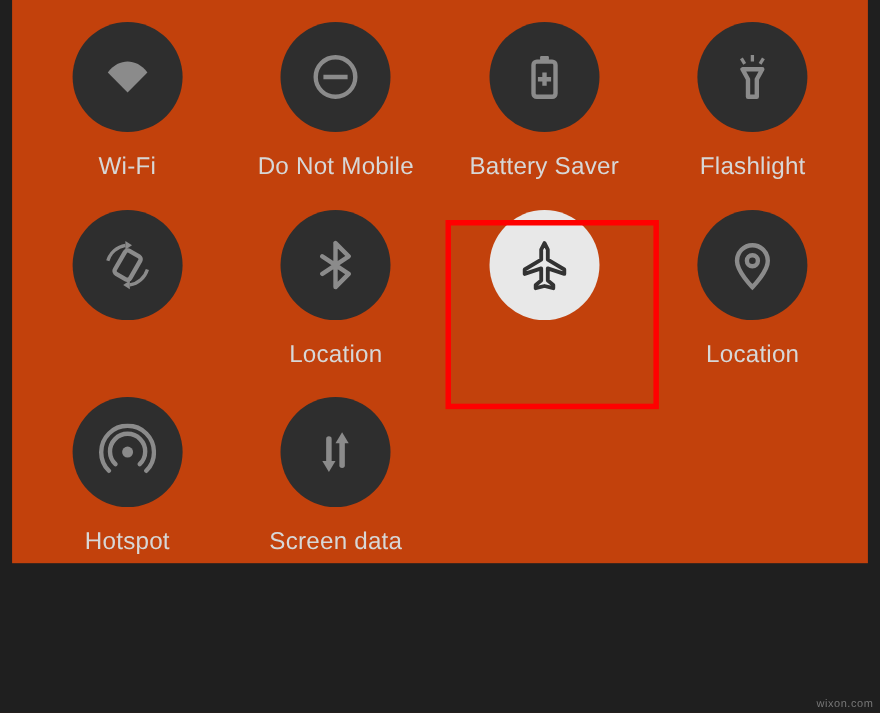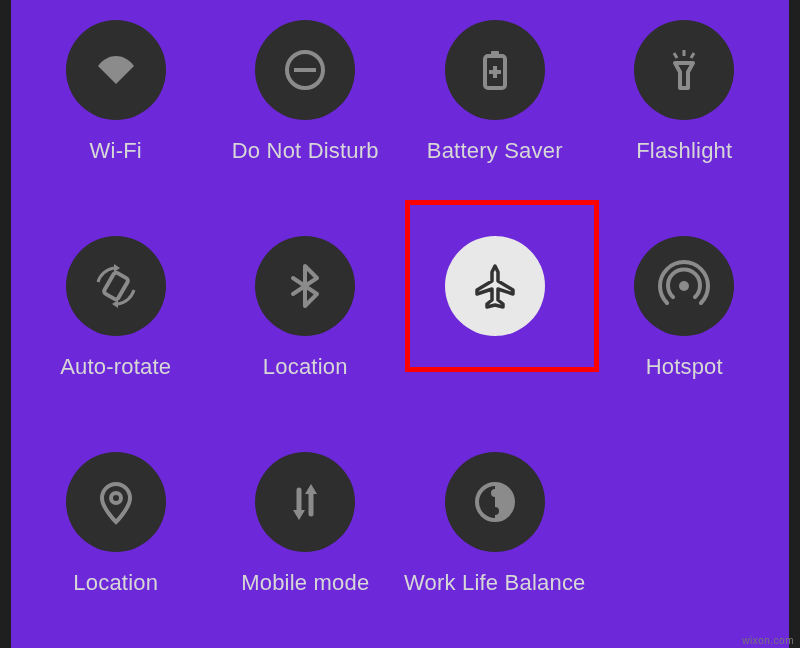--- a/index.html
+++ b/index.html
@@ -10,22 +10,22 @@
     background: #1f1f1f;
     font-family: -apple-system, "Helvetica Neue", Arial, sans-serif;
     overflow: hidden;
     position: relative;
   }
   .panel {
     position: absolute;
     left: 11px;
     top: 0;
     width: 778px;
-    height: 648px;
-    background: #6d28d9;
+    height: 512px;
+    background: #c2410c;
   }
   .grid {
     display: grid;
     grid-template-columns: repeat(4, 1fr);
     grid-template-rows: repeat(3, 1fr);
     width: 100%;
     height: 100%;
     padding: 0 10px;
     box-sizing: border-box;
   }
@@ -96,21 +96,21 @@
       <div class="label">Wi-Fi</div>
     </div>
 
     <div class="tile">
       <div class="circle">
         <svg viewBox="0 0 52 52">
             <circle class="stroke" cx="26" cy="26" r="18" stroke-width="4"></circle>
             <line class="stroke" x1="15" y1="26" x2="37" y2="26" stroke-width="4"></line>
           </svg>
       </div>
-      <div class="label">Do Not Disturb</div>
+      <div class="label">Do Not Mobile</div>
     </div>
 
     <div class="tile">
       <div class="circle">
         <svg viewBox="0 0 52 52">
           <rect class="stroke" stroke-width="4" x="16" y="12" width="20" height="32" rx="3"></rect>
           <rect class="fill" x="22" y="7" width="8" height="5" rx="1"></rect>
           <line class="stroke" stroke-width="4" x1="26" y1="22" x2="26" y2="34"></line>
           <line class="stroke" stroke-width="4" x1="20" y1="28" x2="32" y2="28"></line>
         </svg>
@@ -133,84 +133,72 @@
     <div class="tile">
       <div class="circle">
         <svg viewBox="0 0 52 52">
           <rect class="stroke" stroke-width="4" x="18" y="14" width="16" height="24" rx="3" transform="rotate(30 26 26)"></rect>
           <path class="stroke" stroke-width="3" d="M8 22 A20 20 0 0 1 24 8"></path>
           <polygon class="fill" points="24,4 24,12 30,8"></polygon>
           <path class="stroke" stroke-width="3" d="M44 30 A20 20 0 0 1 28 44"></path>
           <polygon class="fill" points="28,48 28,40 22,44"></polygon>
         </svg>
       </div>
-      <div class="label">Auto-rotate</div>
     </div>
 
     <div class="tile">
       <div class="circle">
         <svg viewBox="0 0 52 52">
           <path class="stroke" stroke-width="4" stroke-linejoin="round" stroke-linecap="round" d="M26 6 L26 46 L38 34 L14 18 M26 6 L38 18 L14 34"></path>
         </svg>
       </div>
       <div class="label">Location</div>
     </div>
 
     <div class="tile">
       <div class="circle active">
         <svg viewBox="0 0 52 52">
           <path class="stroke" stroke-width="3.5" stroke-linejoin="round" d="M26 6 L29 12 L29 21 L44 30 L44 34 L29 29 L29 40 L34 44 L34 47 L26 45 L18 47 L18 44 L23 40 L23 29 L8 34 L8 30 L23 21 L23 12 Z"></path>
         </svg>
       </div>
+    </div>
+
+    <div class="tile">
+      <div class="circle">
+        <svg viewBox="0 0 52 52">
+          <path class="stroke" stroke-width="4" d="M26 46 C26 46 12 32 12 22 A14 14 0 0 1 40 22 C40 32 26 46 26 46 Z"></path>
+          <circle class="stroke" stroke-width="4" cx="26" cy="22" r="5"></circle>
+        </svg>
+      </div>
+      <div class="label">Location</div>
     </div>
 
     <div class="tile">
       <div class="circle">
         <svg viewBox="0 0 52 52">
           <circle class="fill" cx="26" cy="26" r="5"></circle>
           <path class="stroke" stroke-width="4" stroke-linecap="round" d="M15 37 A16 16 0 1 1 37 37"></path>
           <path class="stroke" stroke-width="4" stroke-linecap="round" d="M9 43 A24 24 0 1 1 43 43"></path>
         </svg>
       </div>
       <div class="label">Hotspot</div>
-    </div>
-
-    <div class="tile">
-      <div class="circle">
-        <svg viewBox="0 0 52 52">
-          <path class="stroke" stroke-width="4" d="M26 46 C26 46 12 32 12 22 A14 14 0 0 1 40 22 C40 32 26 46 26 46 Z"></path>
-          <circle class="stroke" stroke-width="4" cx="26" cy="22" r="5"></circle>
-        </svg>
-      </div>
-      <div class="label">Location</div>
     </div>
 
     <div class="tile">
       <div class="circle">
         <svg viewBox="0 0 52 52">
           <line class="stroke" stroke-width="5" stroke-linecap="round" x1="20" y1="14" x2="20" y2="38"></line>
           <polygon class="fill" points="20,44 14,34 26,34"></polygon>
           <line class="stroke" stroke-width="5" stroke-linecap="round" x1="32" y1="38" x2="32" y2="14"></line>
           <polygon class="fill" points="32,8 26,18 38,18"></polygon>
         </svg>
       </div>
-      <div class="label">Mobile mode</div>
-    </div>
-
-    <div class="tile">
-      <div class="circle">
-        <svg viewBox="0 0 52 52">
-          <circle class="stroke" stroke-width="4" cx="26" cy="26" r="18"></circle>
-          <path class="fill" d="M26 8 A18 18 0 0 1 26 44 Z"></path>
-          <circle class="fill" cx="26" cy="17" r="4"></circle>
-          <circle cx="26" cy="35" r="4" fill="#2e2e2e"></circle>
-        </svg>
-      </div>
-      <div class="label">Work Life Balance</div>
-    </div>
+      <div class="label">Screen data</div>
+    </div>
+
 
 
   </div>
 
   <div class="highlight" style="left:394px; top:200px; width:194px; height:172px;"></div>
 </div>
 
 <div class="watermark">wixon.com</div>
 
 </body></html>

